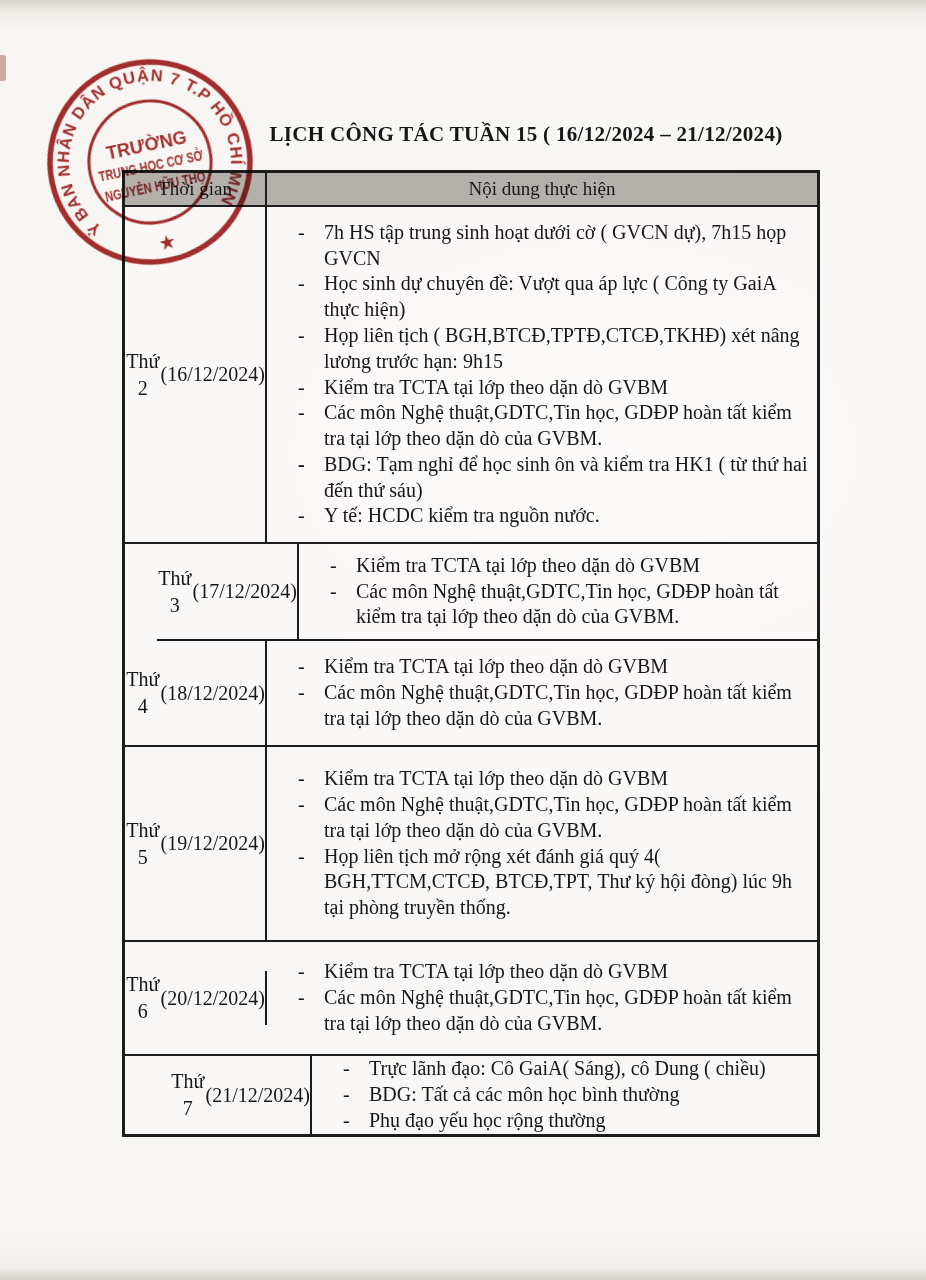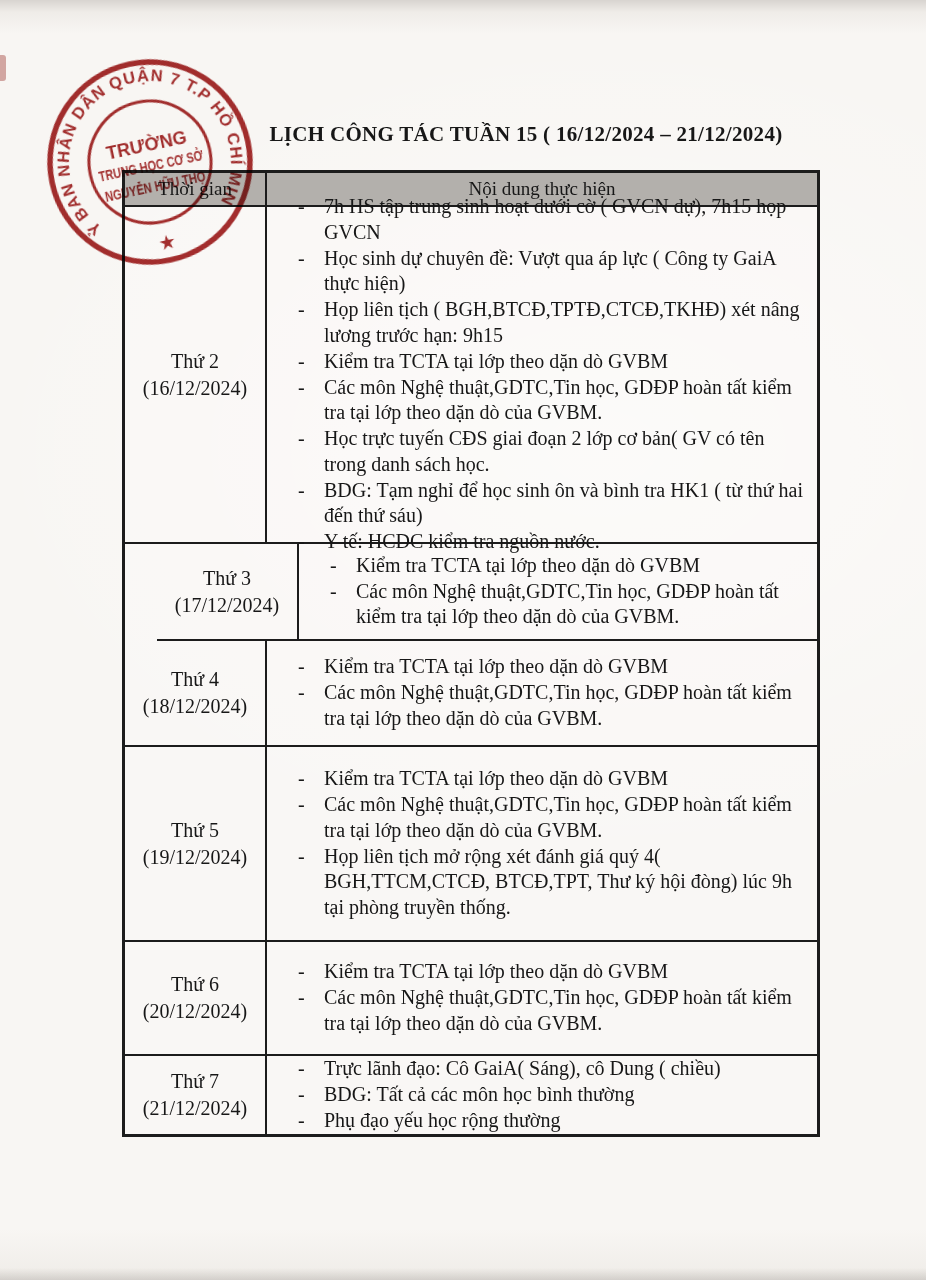--- a/index.html
+++ b/index.html
@@ -20,22 +20,22 @@
   .doc-title{position:absolute;left:180px;top:122px;width:692px;text-align:center;
     font-weight:bold;font-size:21px;letter-spacing:.3px;white-space:nowrap;}
   
   .sched-table{position:absolute;left:122px;top:170px;width:692px;
     border:3px solid var(--line);background:rgba(252,250,248,.35);}
   .thead{display:flex;height:32px;border-bottom:2px solid var(--line);background:var(--header-bg);}
   .th{display:flex;align-items:center;justify-content:center;font-size:19px;}
   .th-time{width:140px;border-right:2px solid var(--line);}
   .th-content{flex:1;}
   .row{display:flex;border-bottom:2px solid var(--line);}
-  .row:last-child{border-bottom:none;}
-  .day-cell{width:140px;border-right:2px solid var(--line);display:flex;flex-direction:column;
+  .row:last-child{border-bottom:none;margin-left:45px;}
+  .day-cell{width:140px;border-right:2px solid var(--line);display:flex;flex-direction:row;
     justify-content:center;align-items:center;font-size:20px;line-height:27px;text-align:center;}
   .content-cell{flex:1;display:flex;flex-direction:column;justify-content:center;padding:4px 6px 4px 0;}
   .item{position:relative;padding-left:57px;font-size:20px;line-height:25.8px;}
   .item .dash{position:absolute;left:31px;top:0;}
   
   .stamp{position:absolute;left:40px;top:52px;width:220px;height:220px;
     transform:rotate(-12deg);opacity:.92;mix-blend-mode:multiply;filter:blur(.2px);z-index:5;}
   .stamp text{fill:var(--stamp);font-family:"Liberation Sans", sans-serif;font-weight:bold;}
 </style>
 </head>
@@ -82,24 +82,24 @@
             <div class="item">
         <span class="dash">-</span><span>Họp liên tịch ( BGH,BTCĐ,TPTĐ,CTCĐ,TKHĐ) xét nâng lương trước hạn: 9h15</span>
       </div>
             <div class="item">
         <span class="dash">-</span><span>Kiểm tra TCTA tại lớp theo dặn dò GVBM</span>
       </div>
             <div class="item">
         <span class="dash">-</span><span>Các môn Nghệ thuật,GDTC,Tin học, GDĐP hoàn tất kiểm tra tại lớp theo dặn dò của GVBM.</span>
       </div>
             <div class="item">
-        <span class="dash">-</span><span>Học trực tuyến CĐS giai đoạn 2 lớp cơ bản( GV có tên trong danh sách học.</span>
+        <span class="dash">-</span>
       </div>
             <div class="item">
-        <span class="dash">-</span><span>BDG: Tạm nghỉ để học sinh ôn và bình tra HK1 ( từ thứ hai đến thứ sáu)</span>
+        <span class="dash">-</span><span>BDG: Tạm nghỉ để học sinh ôn và kiểm tra HK1 ( từ thứ hai đến thứ sáu)</span>
       </div>
             <div class="item">
         <span class="dash">-</span><span>Y tế: HCDC kiểm tra nguồn nước.</span>
       </div>
           </div>
   </div>
         <div class="row" style="height: 95px; margin-left: 32px;">
     <div class="day-cell">
       <div>Thứ 3</div>
       <div>(17/12/2024)</div>
@@ -140,21 +140,21 @@
         <span class="dash">-</span><span>Kiểm tra TCTA tại lớp theo dặn dò GVBM</span>
       </div>
             <div class="item">
         <span class="dash">-</span><span>Các môn Nghệ thuật,GDTC,Tin học, GDĐP hoàn tất kiểm tra tại lớp theo dặn dò của GVBM.</span>
       </div>
             <div class="item">
         <span class="dash">-</span><span>Họp liên tịch mở rộng xét đánh giá quý 4( BGH,TTCM,CTCĐ, BTCĐ,TPT, Thư ký hội đòng) lúc 9h tại phòng truyền thống.</span>
       </div>
           </div>
   </div>
-        <div class="row" style="height: 112px;">
+        <div class="row" style="height: 112px; align-items: center;">
     <div class="day-cell">
       <div>Thứ 6</div>
       <div>(20/12/2024)</div>
     </div>
     <div class="content-cell">
 
     <div class="item">
         <span class="dash">-</span><span>Kiểm tra TCTA tại lớp theo dặn dò GVBM</span>
       </div>
             <div class="item">

